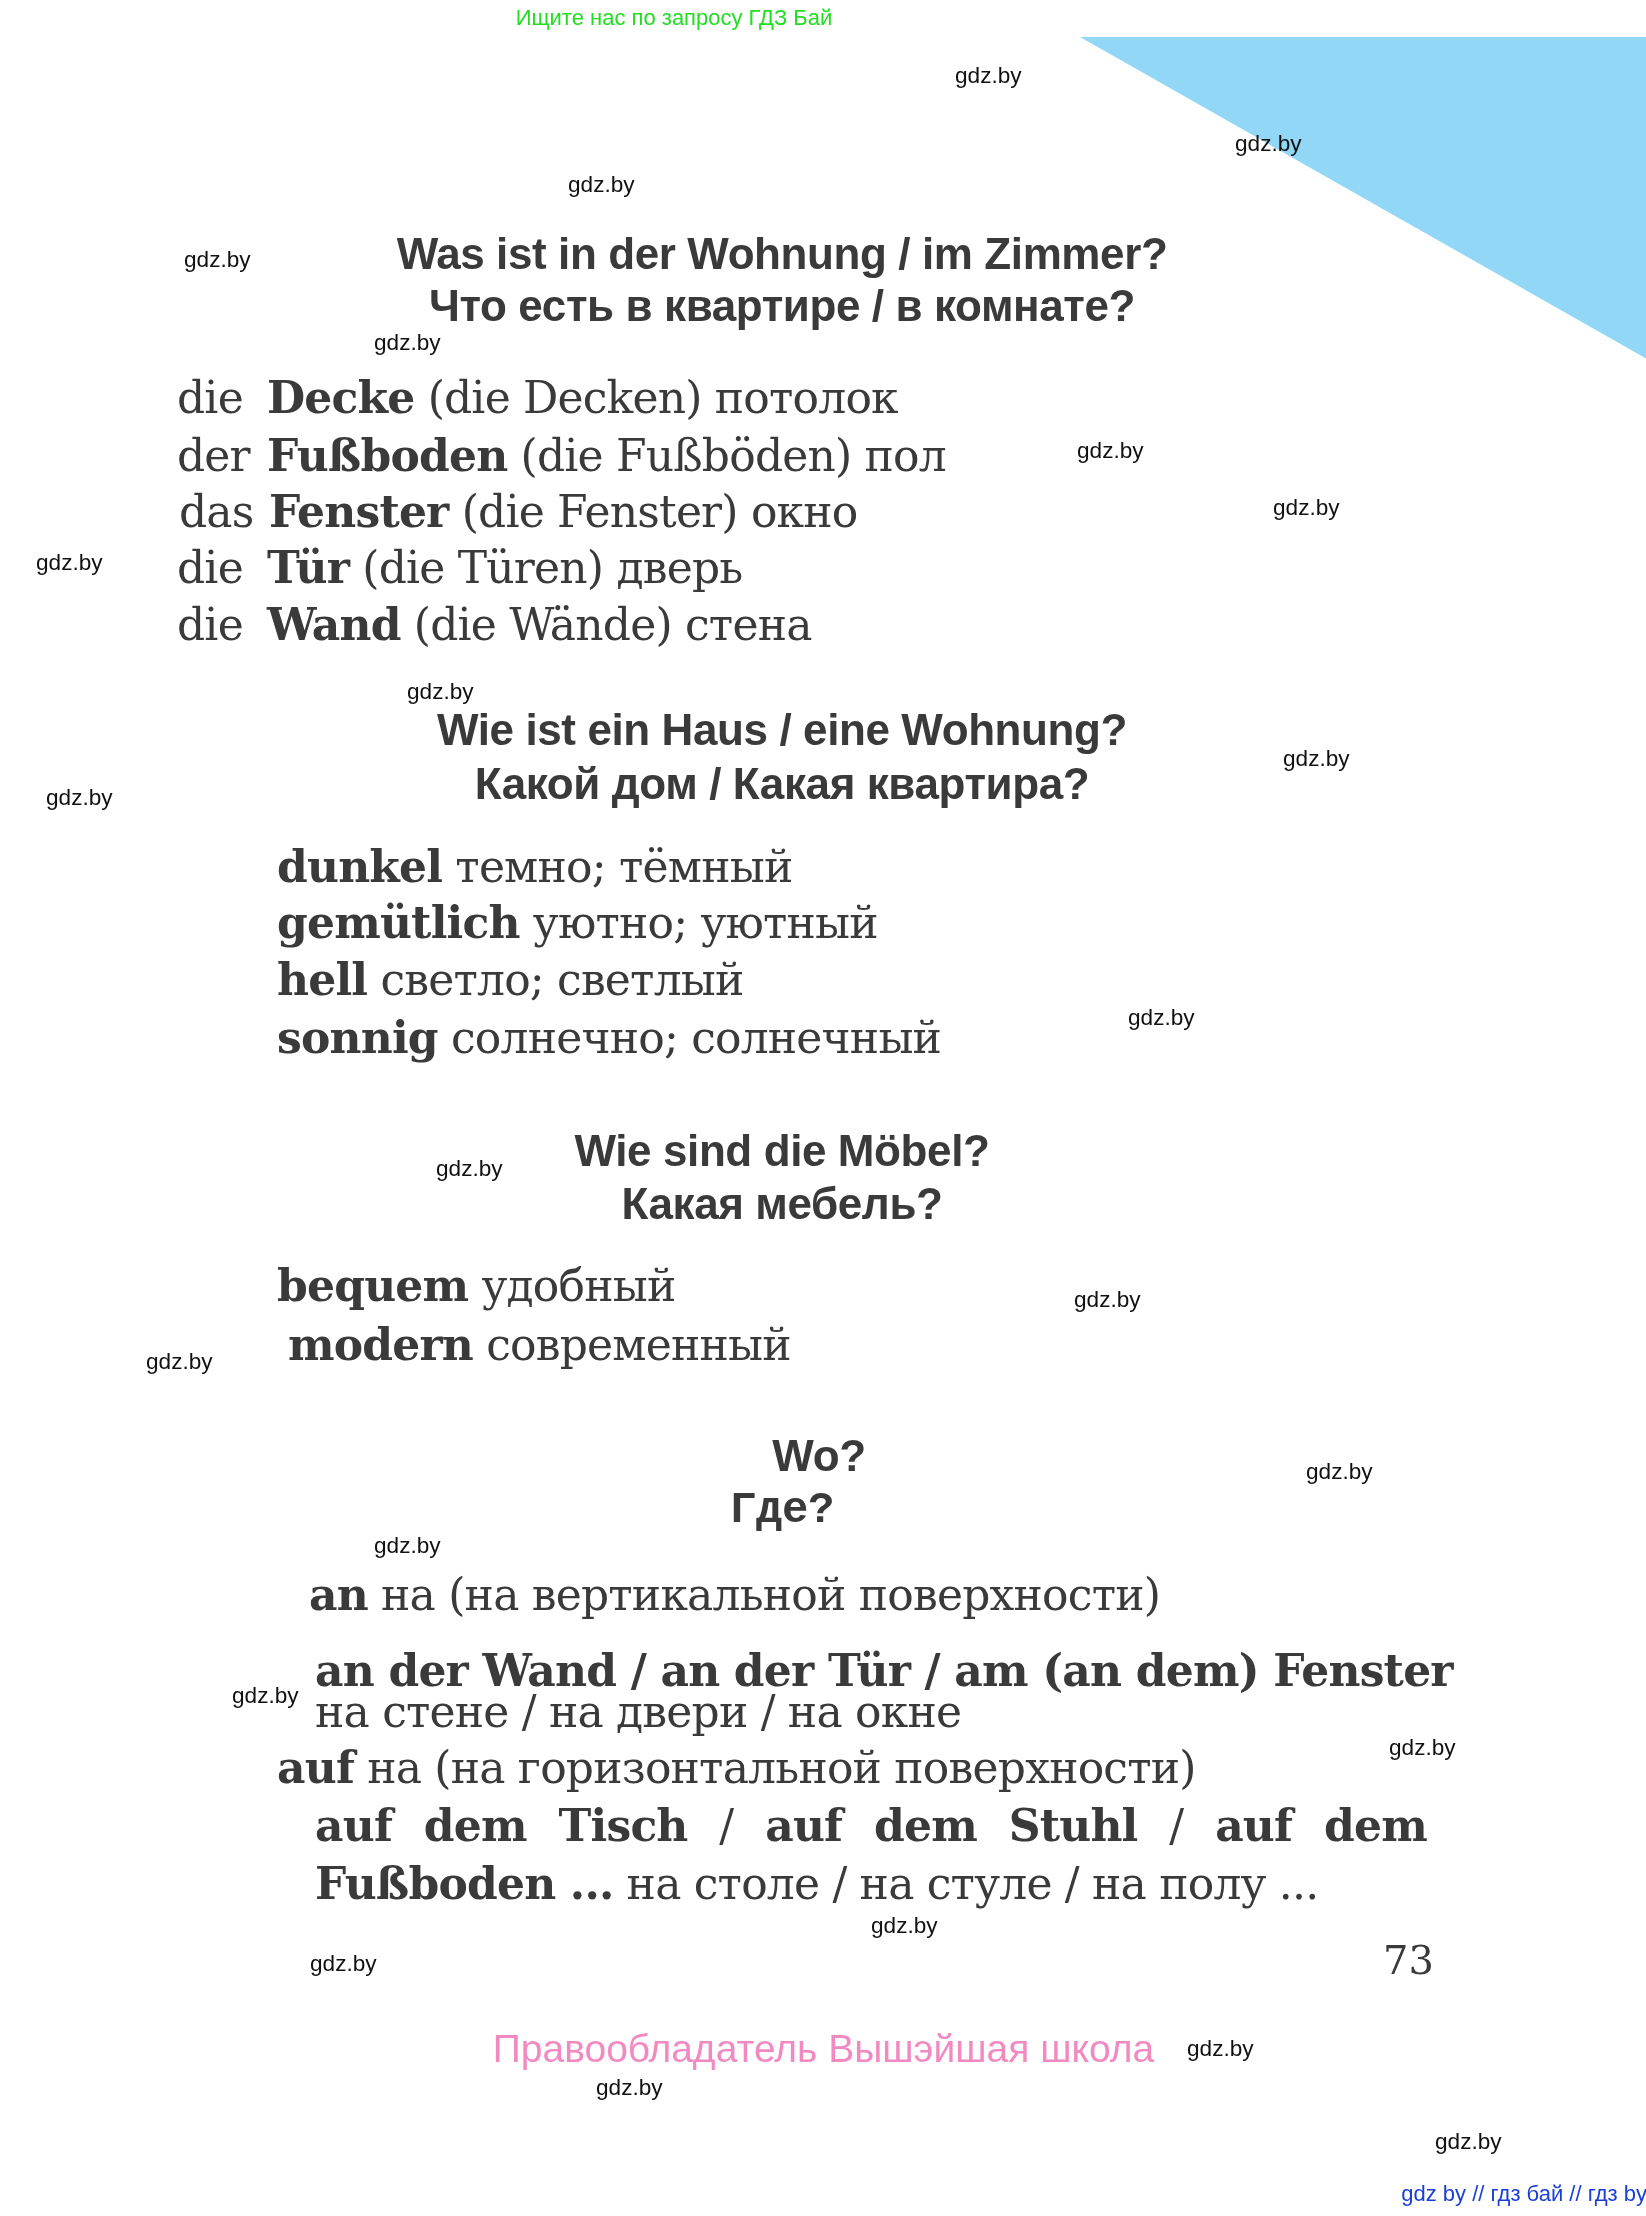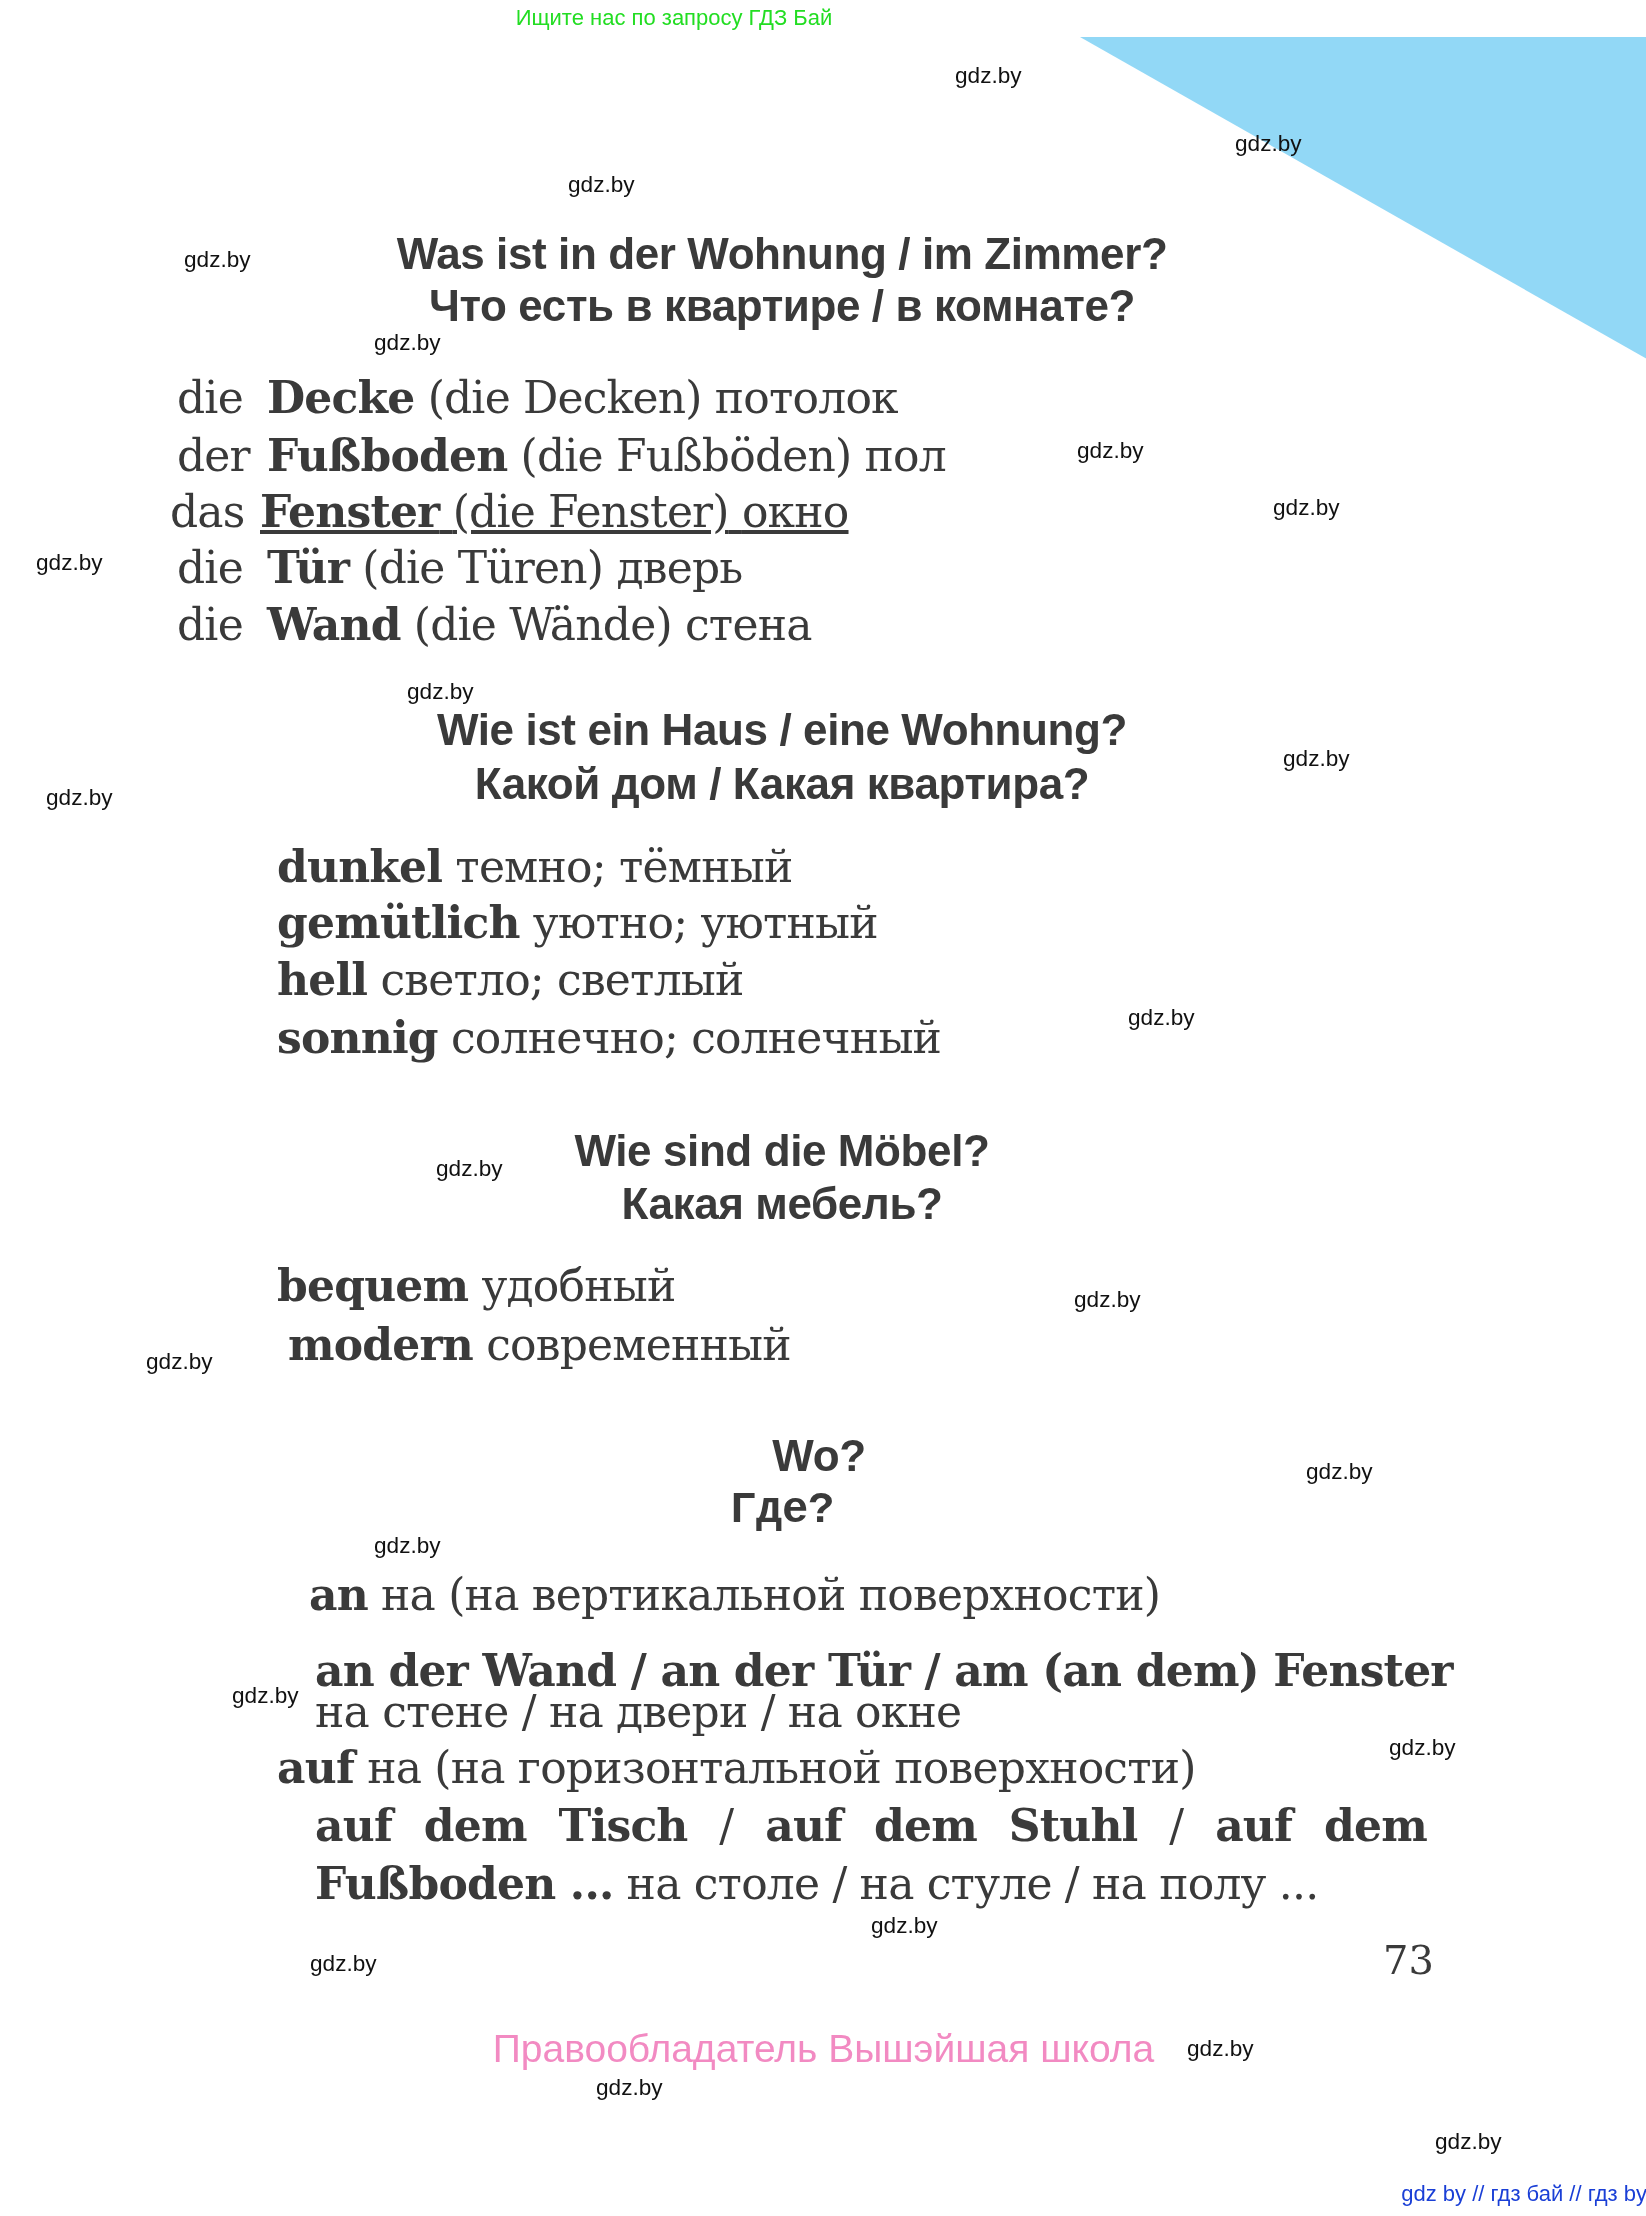--- a/index.html
+++ b/index.html
@@ -81,21 +81,21 @@
 
 <div class="abs heading" style="top:229px;">Was ist in der Wohnung / im Zimmer?</div>
 <div class="abs heading" style="top:281px;">Что есть в квартире / в комнате?</div>
 
 <div class="abs serif" style="left:177px;top:364px;">
   <span class="art">die</span><b>Decke</b> <span>(die Decken)</span> <span>потолок</span>
 </div>
 <div class="abs serif" style="left:177px;top:422px;">
   <span class="art">der</span><b>Fußboden</b> <span>(die Fußböden)</span> <span>пол</span>
 </div>
-<div class="abs serif" style="left:170px;top:478px;text-decoration:underline;">
+<div class="abs serif" style="left:179px;top:478px;">
   <span class="art">das</span><b>Fenster</b> <span>(die Fenster)</span> <span>окно</span>
 </div>
 <div class="abs serif" style="left:177px;top:534px;">
   <span class="art">die</span><b>Tür</b> <span>(die Türen)</span> <span>дверь</span>
 </div>
 <div class="abs serif" style="left:177px;top:591px;">
   <span class="art">die</span><b>Wand</b> <span>(die Wände)</span> <span>стена</span>
 </div>
 
 <div class="abs heading" style="top:705px;">Wie ist ein Haus / eine Wohnung?</div>

